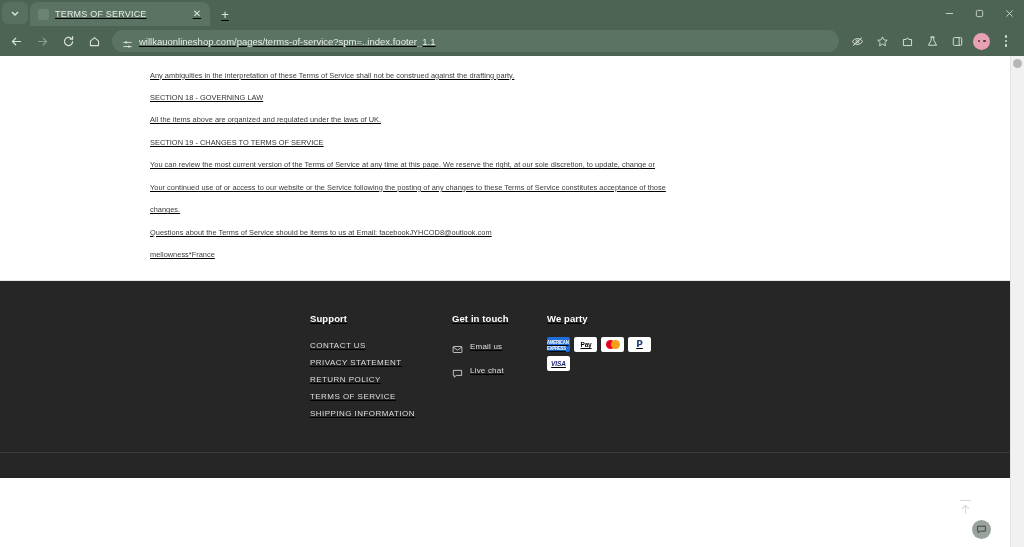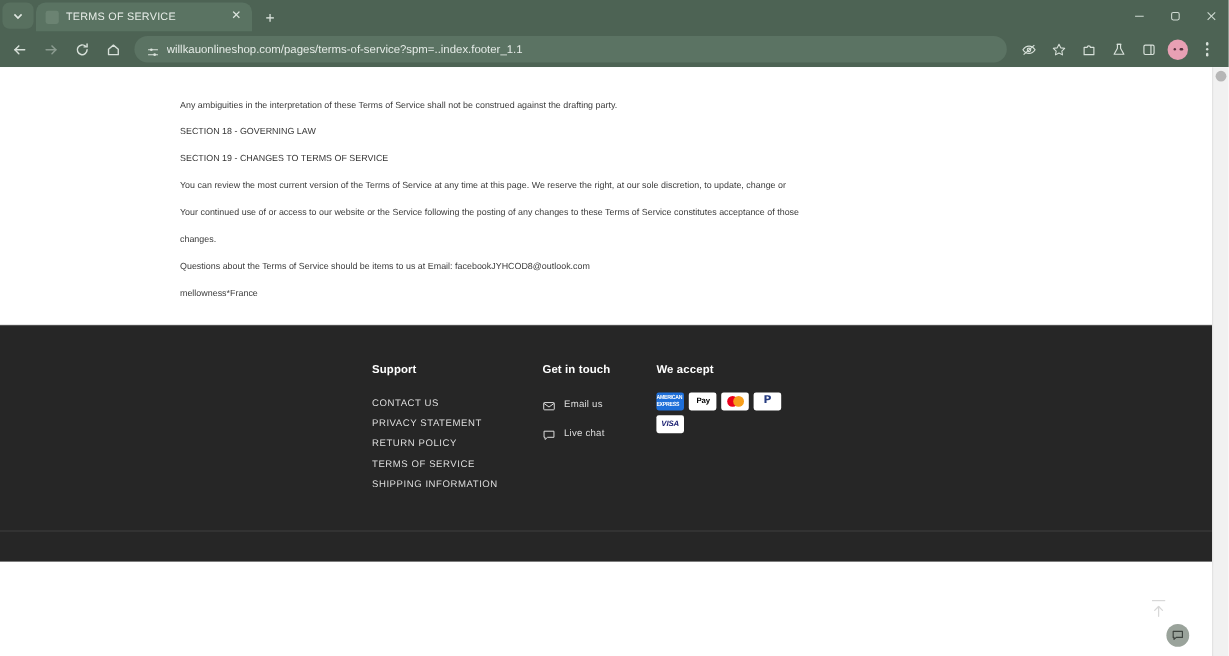--- a/index.html
+++ b/index.html
@@ -1,21 +1,21 @@
 <!DOCTYPE html>
 <html><head>
 <meta charset="utf-8">
 <style>
   * { box-sizing: border-box; margin: 0; padding: 0; }
   html, body { width: 1024px; height: 547px; overflow: hidden; }
   body {
     font-family: "Liberation Sans", sans-serif;
     background: #ffffff;
   }
-  #app { width: 1024px; height: 547px; position: relative; display: flex; flex-direction: column; }
+  #app { width: 1024px; height: 547px; position: relative; display: flex; flex-direction: column; text-decoration: underline; }
 
   
   .chrome { background: #4d6354; flex: 0 0 auto; }
 
   .tabstrip {
     height: 26px; display: flex; align-items: flex-end;
     padding-left: 2px; position: relative;
   }
   .tab-chevron {
     width: 26px; height: 22px; margin-bottom: 2px;
@@ -101,21 +101,21 @@
   .scrollbar {
     width: 14px; flex: 0 0 auto; background: #f1f1f1;
     border-left: 1px solid #e3e3e3; position: relative;
   }
   .scroll-thumb {
     position: absolute; left: 2px; right: 2px; top: 3px; height: 9px;
     background: #b6b6b6; border-radius: 5px;
   }
 
   
-  .article { padding: 20px 0 0 0; background: #fff; }
+  .article { padding: 8px 0 0 0; background: #fff; }
   .article p {
     font-size: 7.4px; color: #3b3b3b; line-height: 1.55;
     margin: 0 0 0 150px; padding: 5.5px 0;
     letter-spacing: .02px; max-width: 600px;
   }
   .article p.heading { color: #333; }
   .article-bottom-rule { height: 1px; background: #e6e6e6; margin-top: 14px; }
 
   
   .site-footer { background: #262626; color: #e5e5e5; }
@@ -308,20 +308,21 @@
       </div>
     </div>
   </div>
 
   <div class="viewport">
     <div class="page">
 
       <div class="article">
         <p>Any ambiguities in the interpretation of these Terms of Service shall not be construed against the drafting party.</p>
         <p class="heading">SECTION 18 - GOVERNING LAW</p>
+        <p>All the items above are organized and regulated under the laws of UK.</p>
         <p class="heading">SECTION 19 - CHANGES TO TERMS OF SERVICE</p>
         <p>You can review the most current version of the Terms of Service at any time at this page. We reserve the right, at our sole discretion, to update, change or</p>
         <p>Your continued use of or access to our website or the Service following the posting of any changes to these Terms of Service constitutes acceptance of those</p>
         <p>changes.</p>
         <p>Questions about the Terms of Service should be items to us at Email:  facebookJYHCOD8@outlook.com</p>
         <p>mellowness*France</p>
         <div class="article-bottom-rule"></div>
       </div>
 
       <div class="site-footer">
@@ -351,21 +352,21 @@
               <span class="ticon">
                 <svg viewBox="0 0 16 16" fill="none" stroke="currentColor" stroke-width="1.2" stroke-linejoin="round">
                     <path d="M2 3.4h12v7.4H6.3L3.2 13.4v-2.6H2z"></path>
                   </svg>
               </span>
               <span class="tlabel">Live chat</span>
             </div>
           </div>
 
           <div class="fcol fcol-accept">
-            <h4>We accept</h4>
+            <h4>We party</h4>
             <div class="pay-grid">
               <span class="pay amex">
                 <span class="pay-amex-txt">AMERICAN EXPRESS</span>
               </span>
               <span class="pay">
                 <span class="pay-apple">
                   <span class="glyph"></span>
                   <span class="txt">Pay</span>
                 </span>
               </span>

